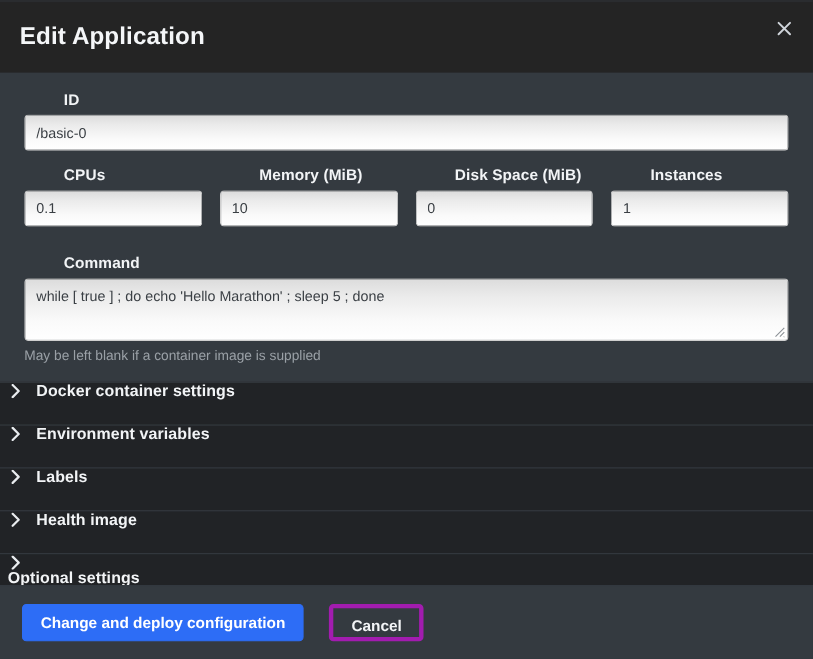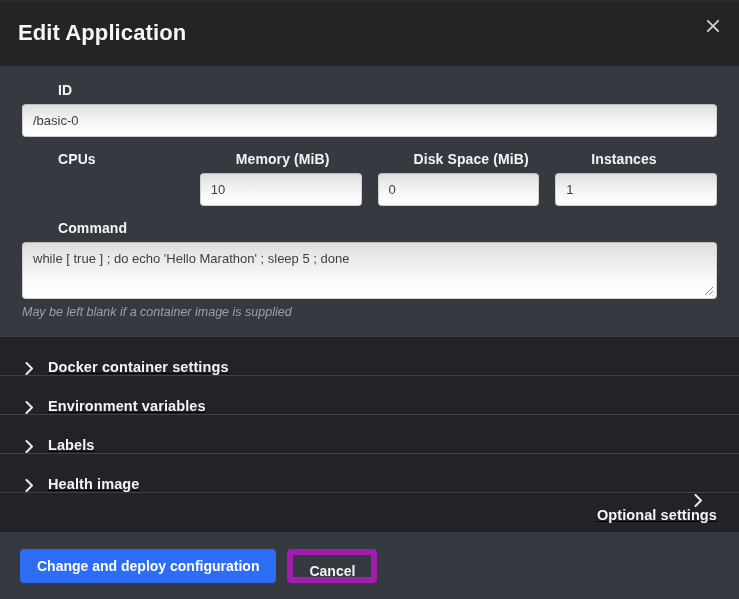--- a/index.html
+++ b/index.html
@@ -81,21 +81,21 @@
     border-radius: 4px;
     outline: none;
   }
   .row-group {
     display: flex;
     gap: 16px;
     margin-top: 14px;
   }
   .row-group .col { flex: 1 1 0; min-width: 0; }
   .block { margin-top: 0; }
-  .command-block { margin-top: 14px; }
+  .command-block { margin-top: 25px; }
   textarea.form-control {
     height: 57px;
     resize: none;
     line-height: 1.45;
     padding: 7px 10px;
     overflow: hidden;
   }
   .textarea-wrap { position: relative; }
   .resize-grip {
     position: absolute;
@@ -103,37 +103,35 @@
     bottom: 3px;
     width: 13px;
     height: 13px;
     pointer-events: none;
   }
   .help-text {
     display: block;
     margin-top: 6px;
     font-size: 12.5px;
     color: #9aa0a6;
-    font-style: italic;
   }
   
   .accordion {
     margin: 17px -22px 0 -22px;
     background: #212326;
     border-top: 1px solid #3b4148;
   }
   .accordion-item {
     height: 39px;
     display: flex;
-    align-items: flex-end;
-    padding: 0 22px;
+    align-items: flex-start;
+    padding: 0 7px;
     border-bottom: 1px solid #3b4148;
     cursor: pointer;
     background: #212326;
-    text-decoration: underline;
   }
   .accordion-item:last-child { border-bottom: none; flex-direction: column; }
   .chev {
     width: 14px;
     height: 14px;
     margin-right: 12px;
     display: inline-flex;
     align-items: center;
     justify-content: center;
     color: #e9ecef;
@@ -147,42 +145,42 @@
     letter-spacing: 0.1px;
   }
   
   .modal-footer {
     height: 67px;
     min-height: 67px;
     background: #343a40;
     display: flex;
     align-items: center;
     padding: 0 20px;
-    gap: 11px;
+    gap: 23px;
     border-top: 1px solid #343a40;
   }
   .btn {
     font-family: "Liberation Sans", sans-serif;
     font-size: 14px;
     font-weight: bold;
     border-radius: 4px;
     padding: 0 16px;
     height: 34px;
     line-height: 32px;
     cursor: pointer;
     white-space: nowrap;
   }
   .btn-primary {
     background: #2d6df6;
     border: 1px solid #2d6df6;
     color: #ffffff;
   }
   .btn-default {
     background: transparent;
-    border: 6px solid #a21caf;
+    border: 4px solid #a21caf;
     color: #f2f4f6;
   }
   .topstrip {
     position: absolute;
     top: 0; left: 0; right: 0;
     height: 2px;
     background: #2a2c2f;
     z-index: 5;
   }
 </style>
@@ -204,20 +202,21 @@
   <div class="modal-body">
 
     <div class="block">
       <label class="field-label">ID</label>
       <input class="form-control" type="text" value="/basic-0" style="">
     </div>
 
     <div class="row-group">
       <div class="col">
         <label class="field-label">CPUs</label>
+        <input class="form-control" type="text" value="0.1" style="">
       </div>
       <div class="col">
         <label class="field-label">Memory (MiB)</label>
         <input class="form-control" type="text" value="10" style="">
       </div>
       <div class="col">
         <label class="field-label">Disk Space (MiB)</label>
         <input class="form-control" type="text" value="0" style="">
       </div>
       <div class="col">

